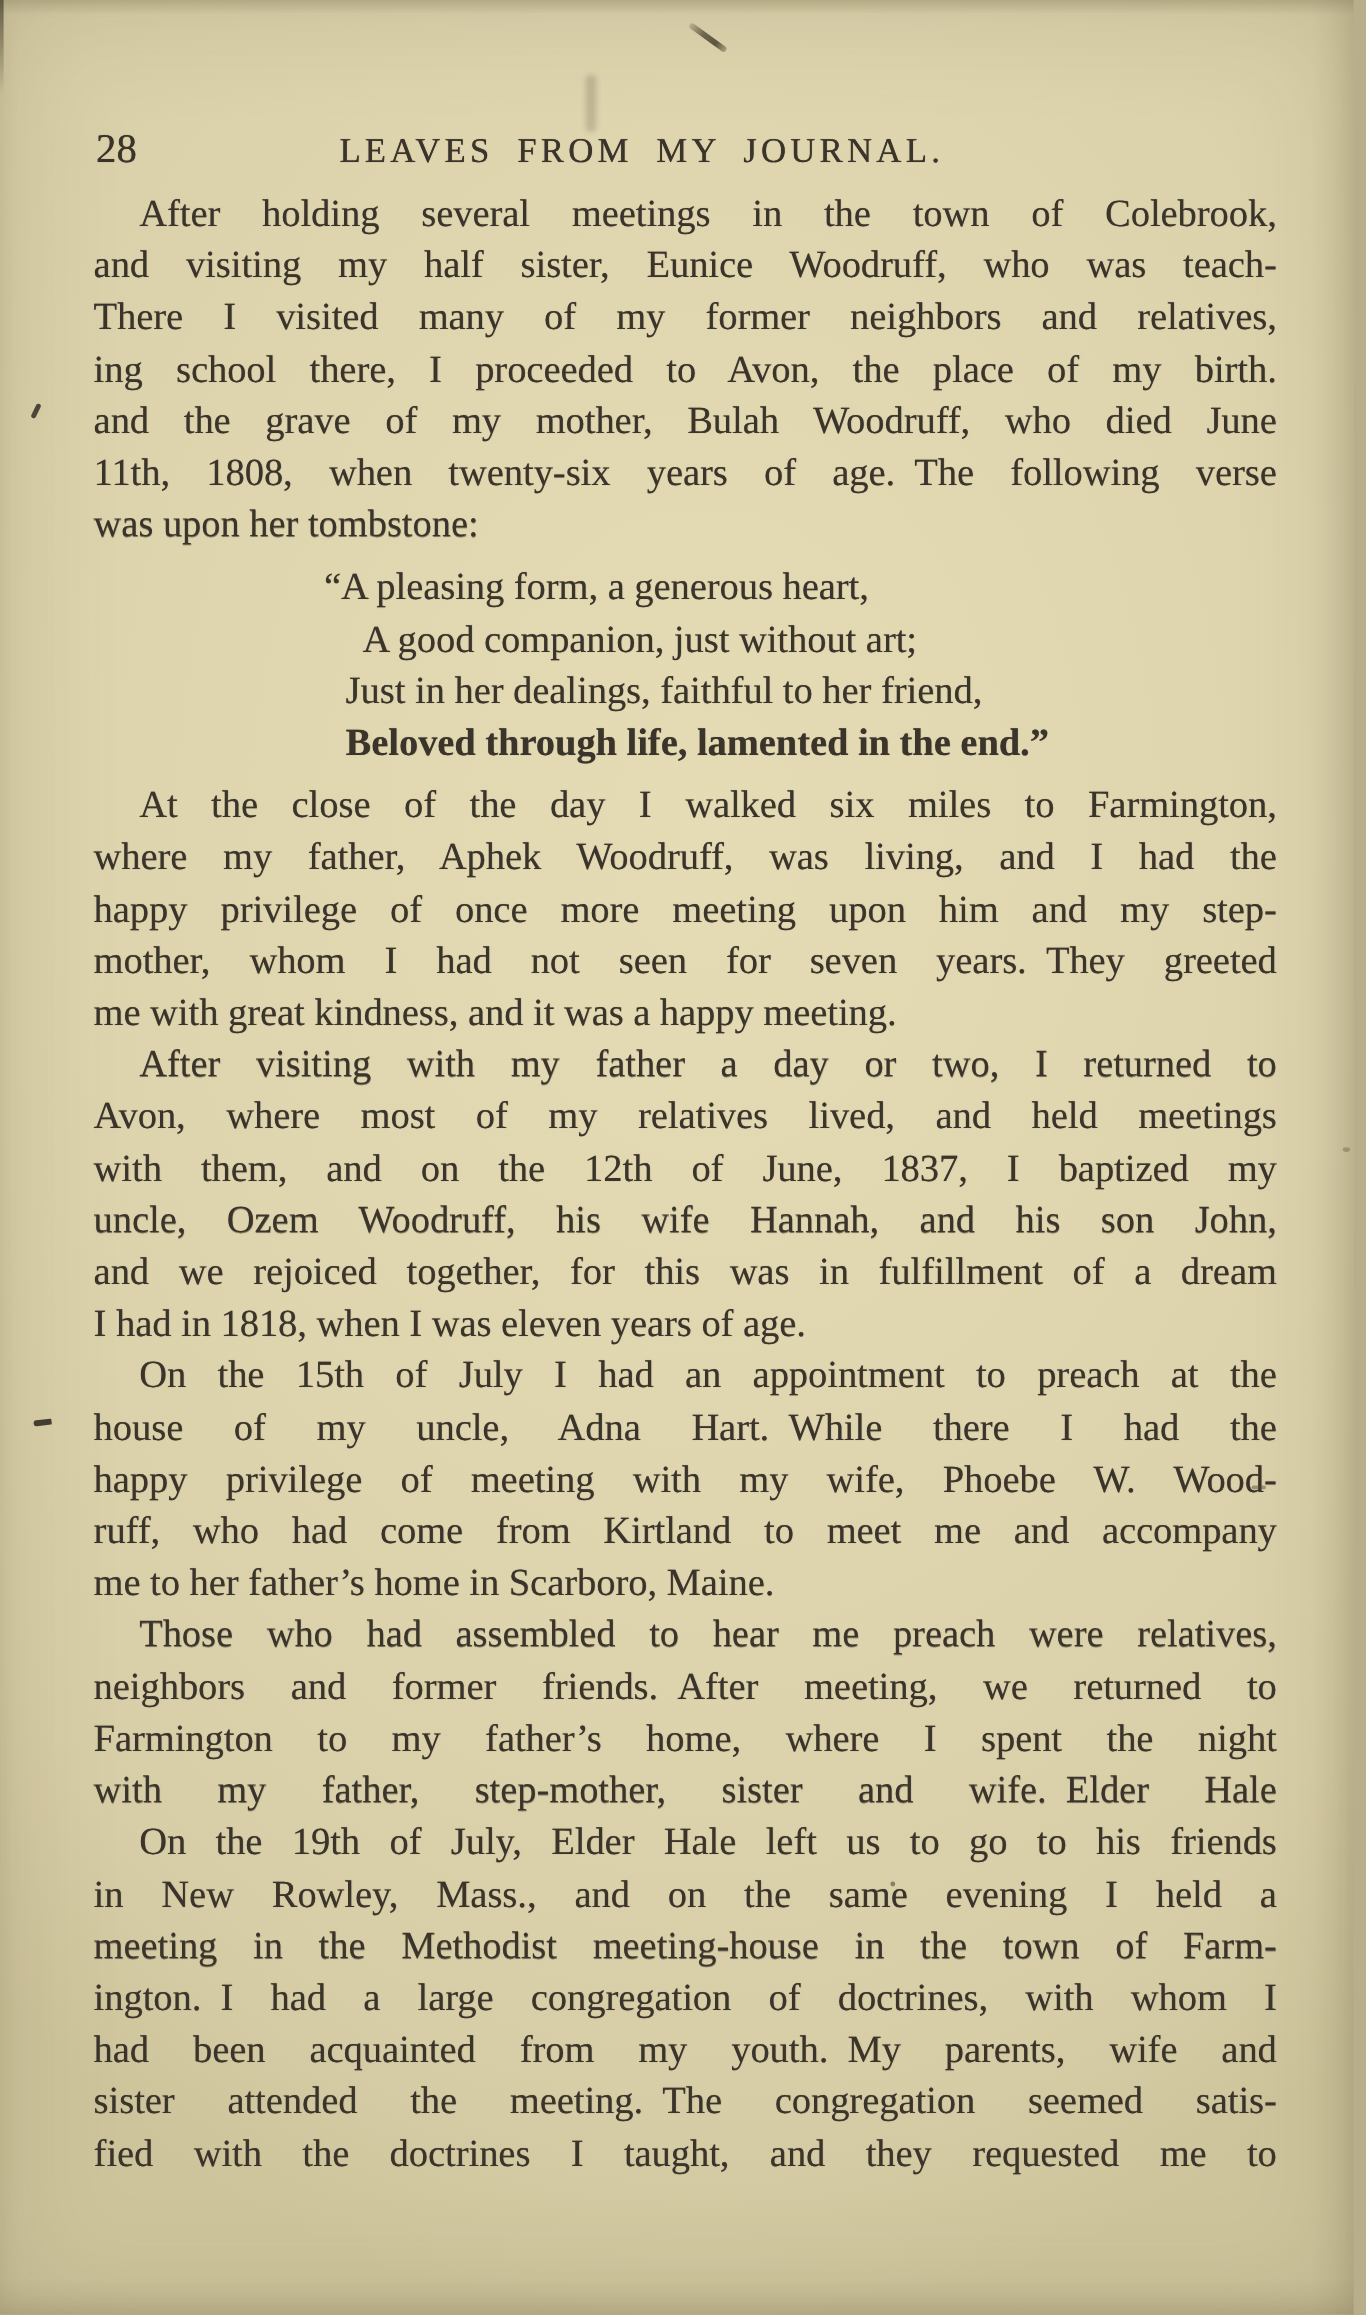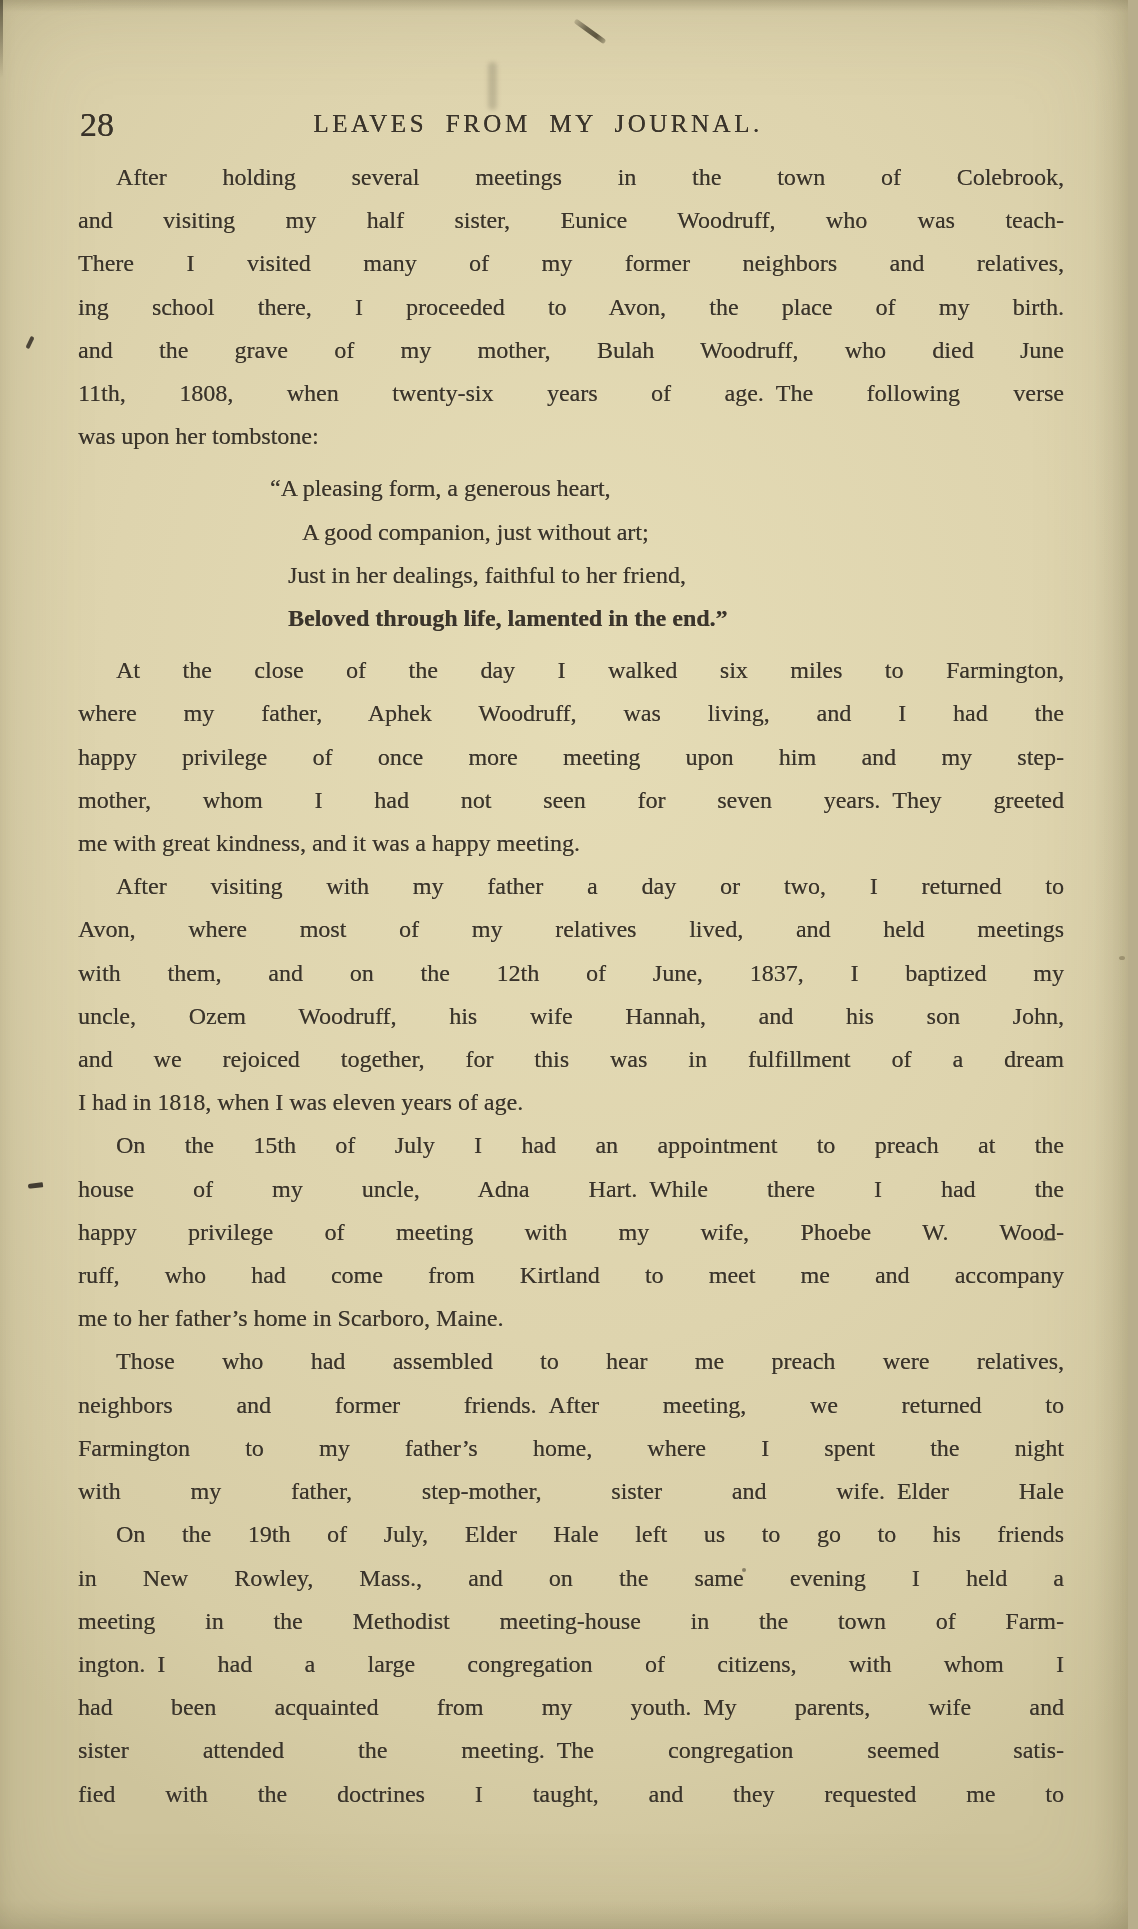--- a/index.html
+++ b/index.html
@@ -27,28 +27,28 @@
   }
   
   .header { position: absolute; top: 104px; left: 78px; right: 76px; height: 44px; }
   .pagenum {
     position: absolute; left: 2px; top: 2px;
     font-size: 34px; text-shadow: 0 0 0.6px currentColor;
   }
   .running-title {
     position: absolute; left: 50%; top: 6px;
     transform: translateX(-56%);
-    font-size: 25px; letter-spacing: 3.5px; word-spacing: 9px;
+    font-size: 29px; letter-spacing: 3.5px; word-spacing: 9px;
     white-space: nowrap;
     text-shadow: 0 0 0.6px currentColor;
   }
   
   .bodytext {
     position: absolute; top: 156px; left: 78px; width: 986px;
-    font-size: 24px; line-height: 43.2px;
+    font-size: 32px; line-height: 43.2px;
     text-shadow: 0.2px 0.2px 0.6px rgba(58,52,43,0.65);
   }
   .line {
     text-align: justify;
     text-align-last: justify;
     text-justify: inter-word;
   }
   .line.indent { text-indent: 38px; }
   .line.pend { text-align-last: left; }
   .verse { margin: 9px 0; }
@@ -149,21 +149,21 @@
       <div class="line indent">Those who had assembled to hear me preach were relatives,</div>
       <div class="line">neighbors and former friends. After meeting, we returned to</div>
       <div class="line">Farmington to my father’s home, where I spent the night</div>
       <div class="line">with my father, step-mother, sister and wife. Elder Hale</div>
     </div>
 
     <div class="para">
       <div class="line indent">On the 19th of July, Elder Hale left us to go to his friends</div>
       <div class="line">in New Rowley, Mass., and on the same evening I held a</div>
       <div class="line">meeting in the Methodist meeting-house in the town of Farm-</div>
-      <div class="line">ington. I had a large congregation of citizens, with whom I</div>
+      <div class="line">ington. I had a large congregation of doctrines, with whom I</div>
       <div class="line">had been acquainted from my youth. My parents, wife and</div>
       <div class="line">sister attended the meeting. The congregation seemed satis-</div>
       <div class="line">fied with the doctrines I taught, and they requested me to</div>
     </div>
 
   </div>
 
   <div class="mark pen-stroke"></div>
   <div class="mark margin-tick"></div>
   <div class="mark margin-dash"></div>

